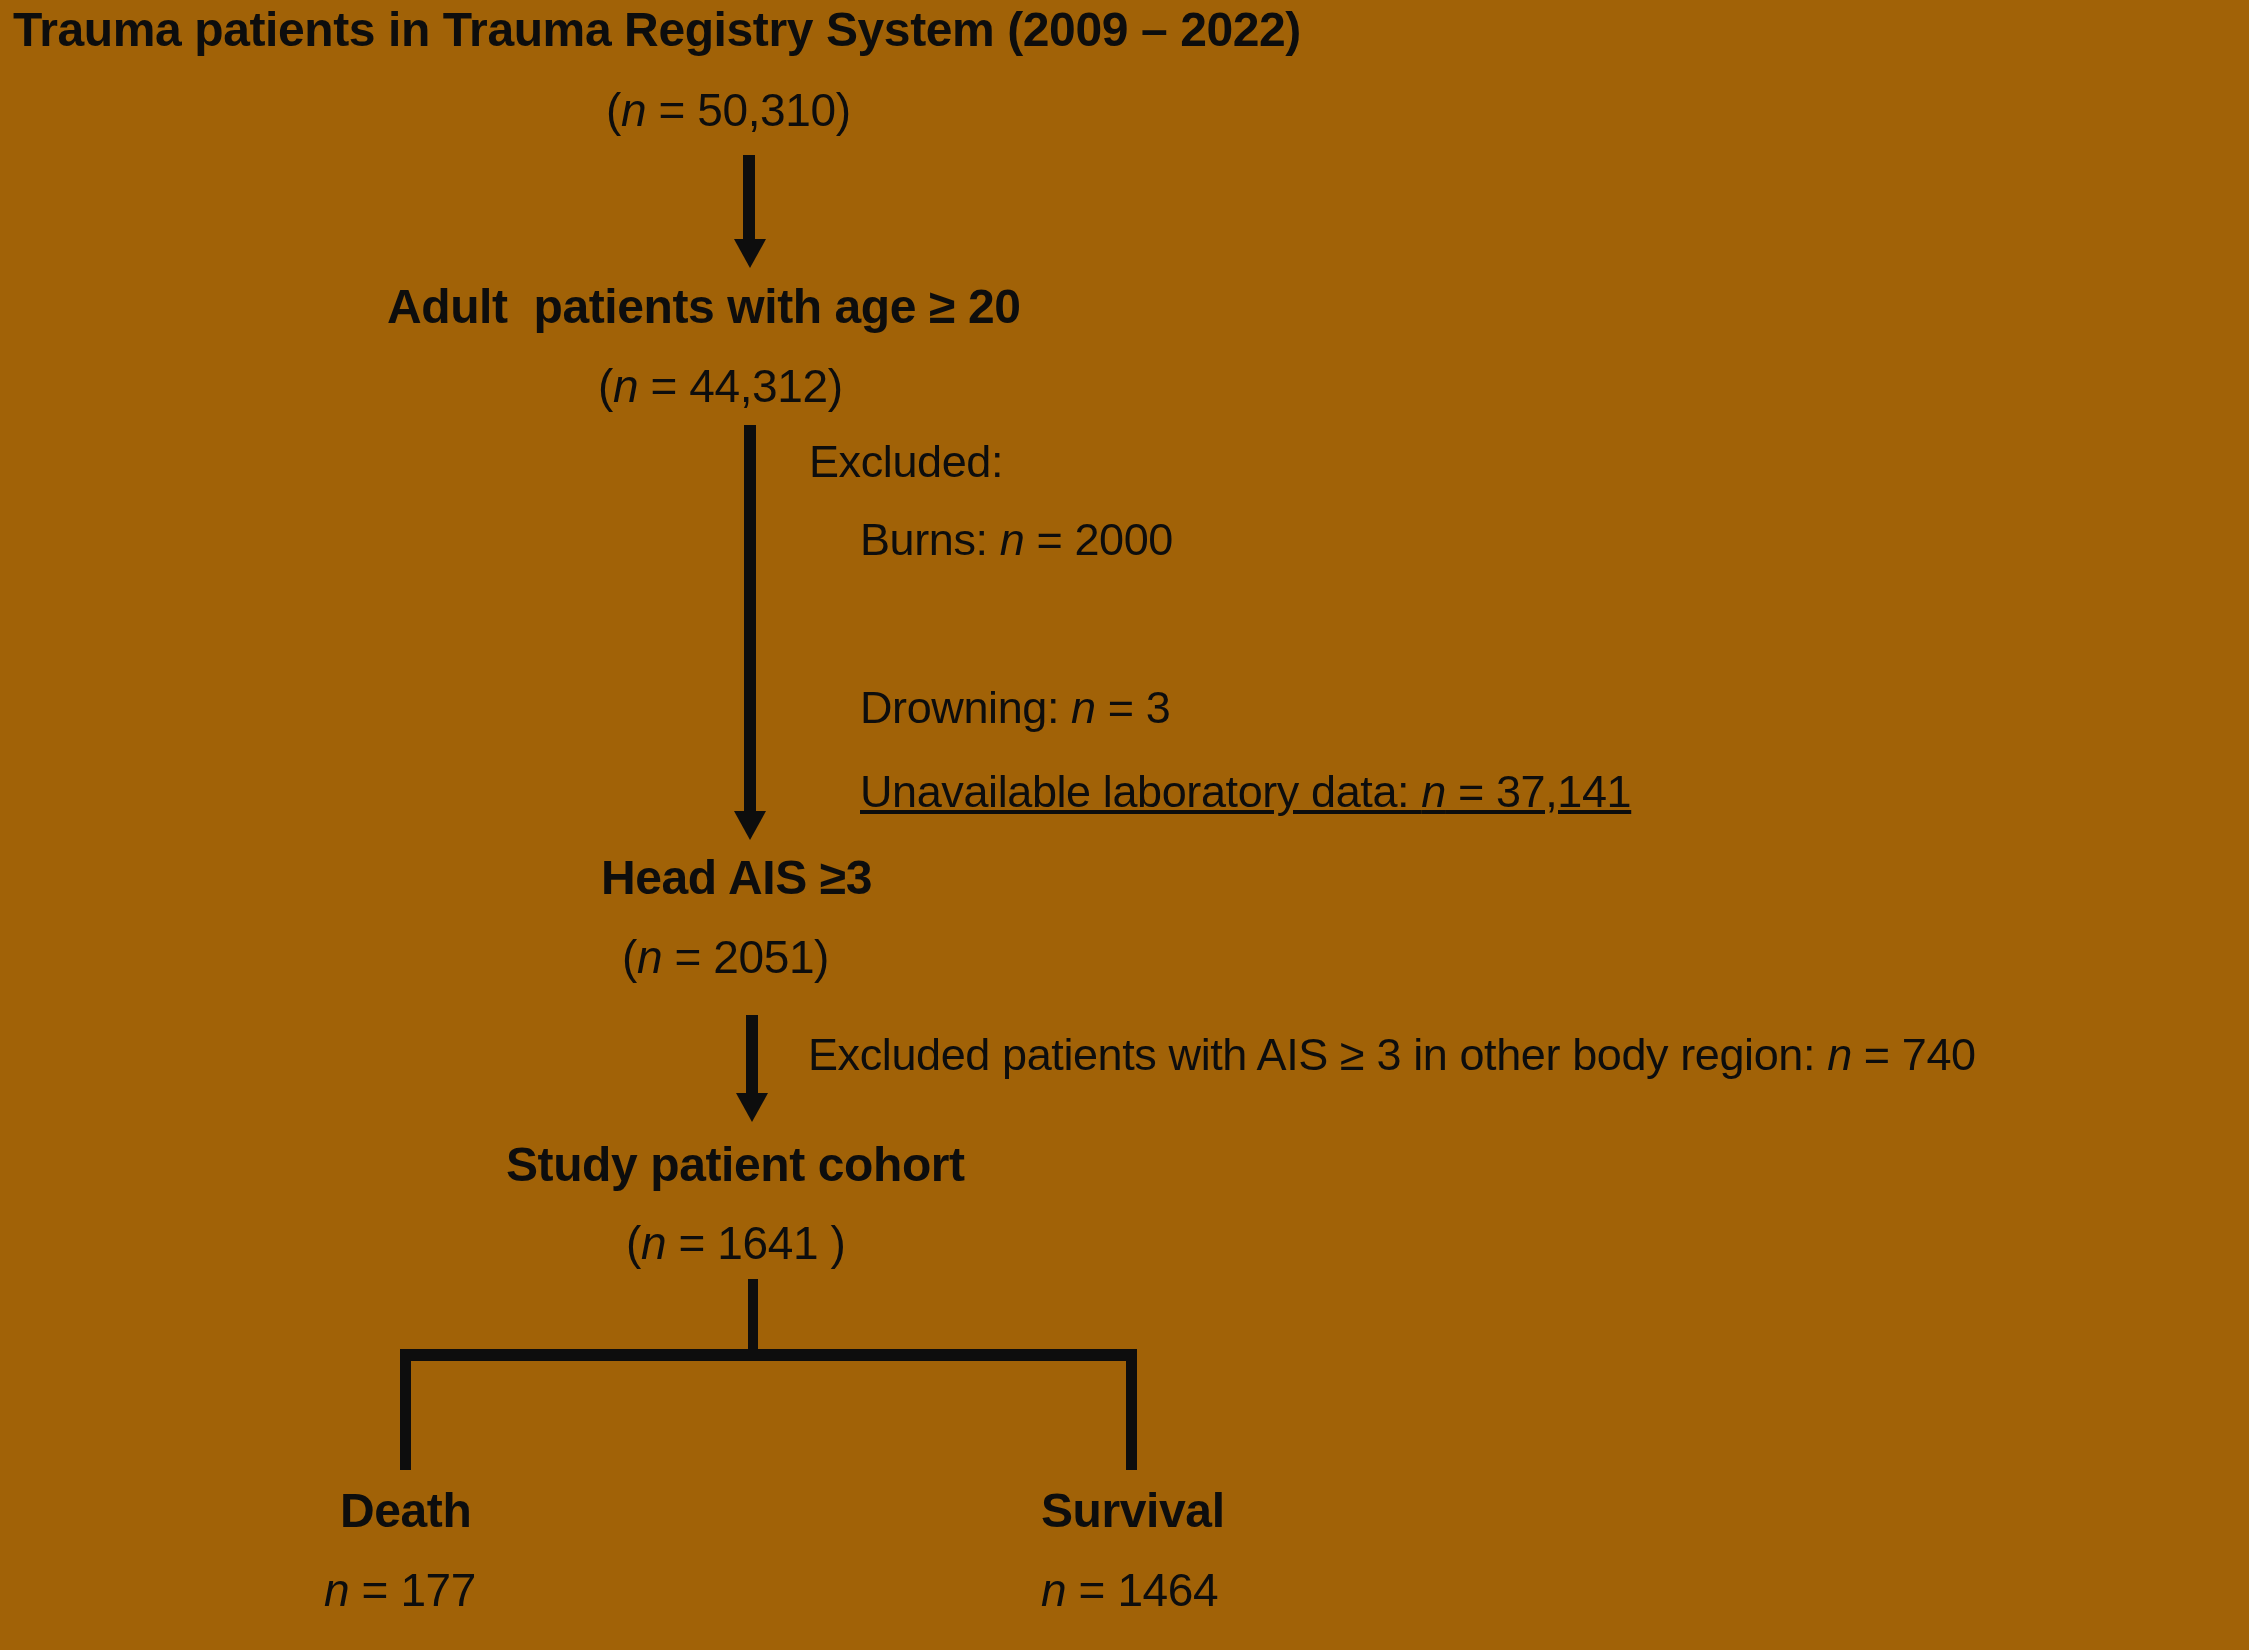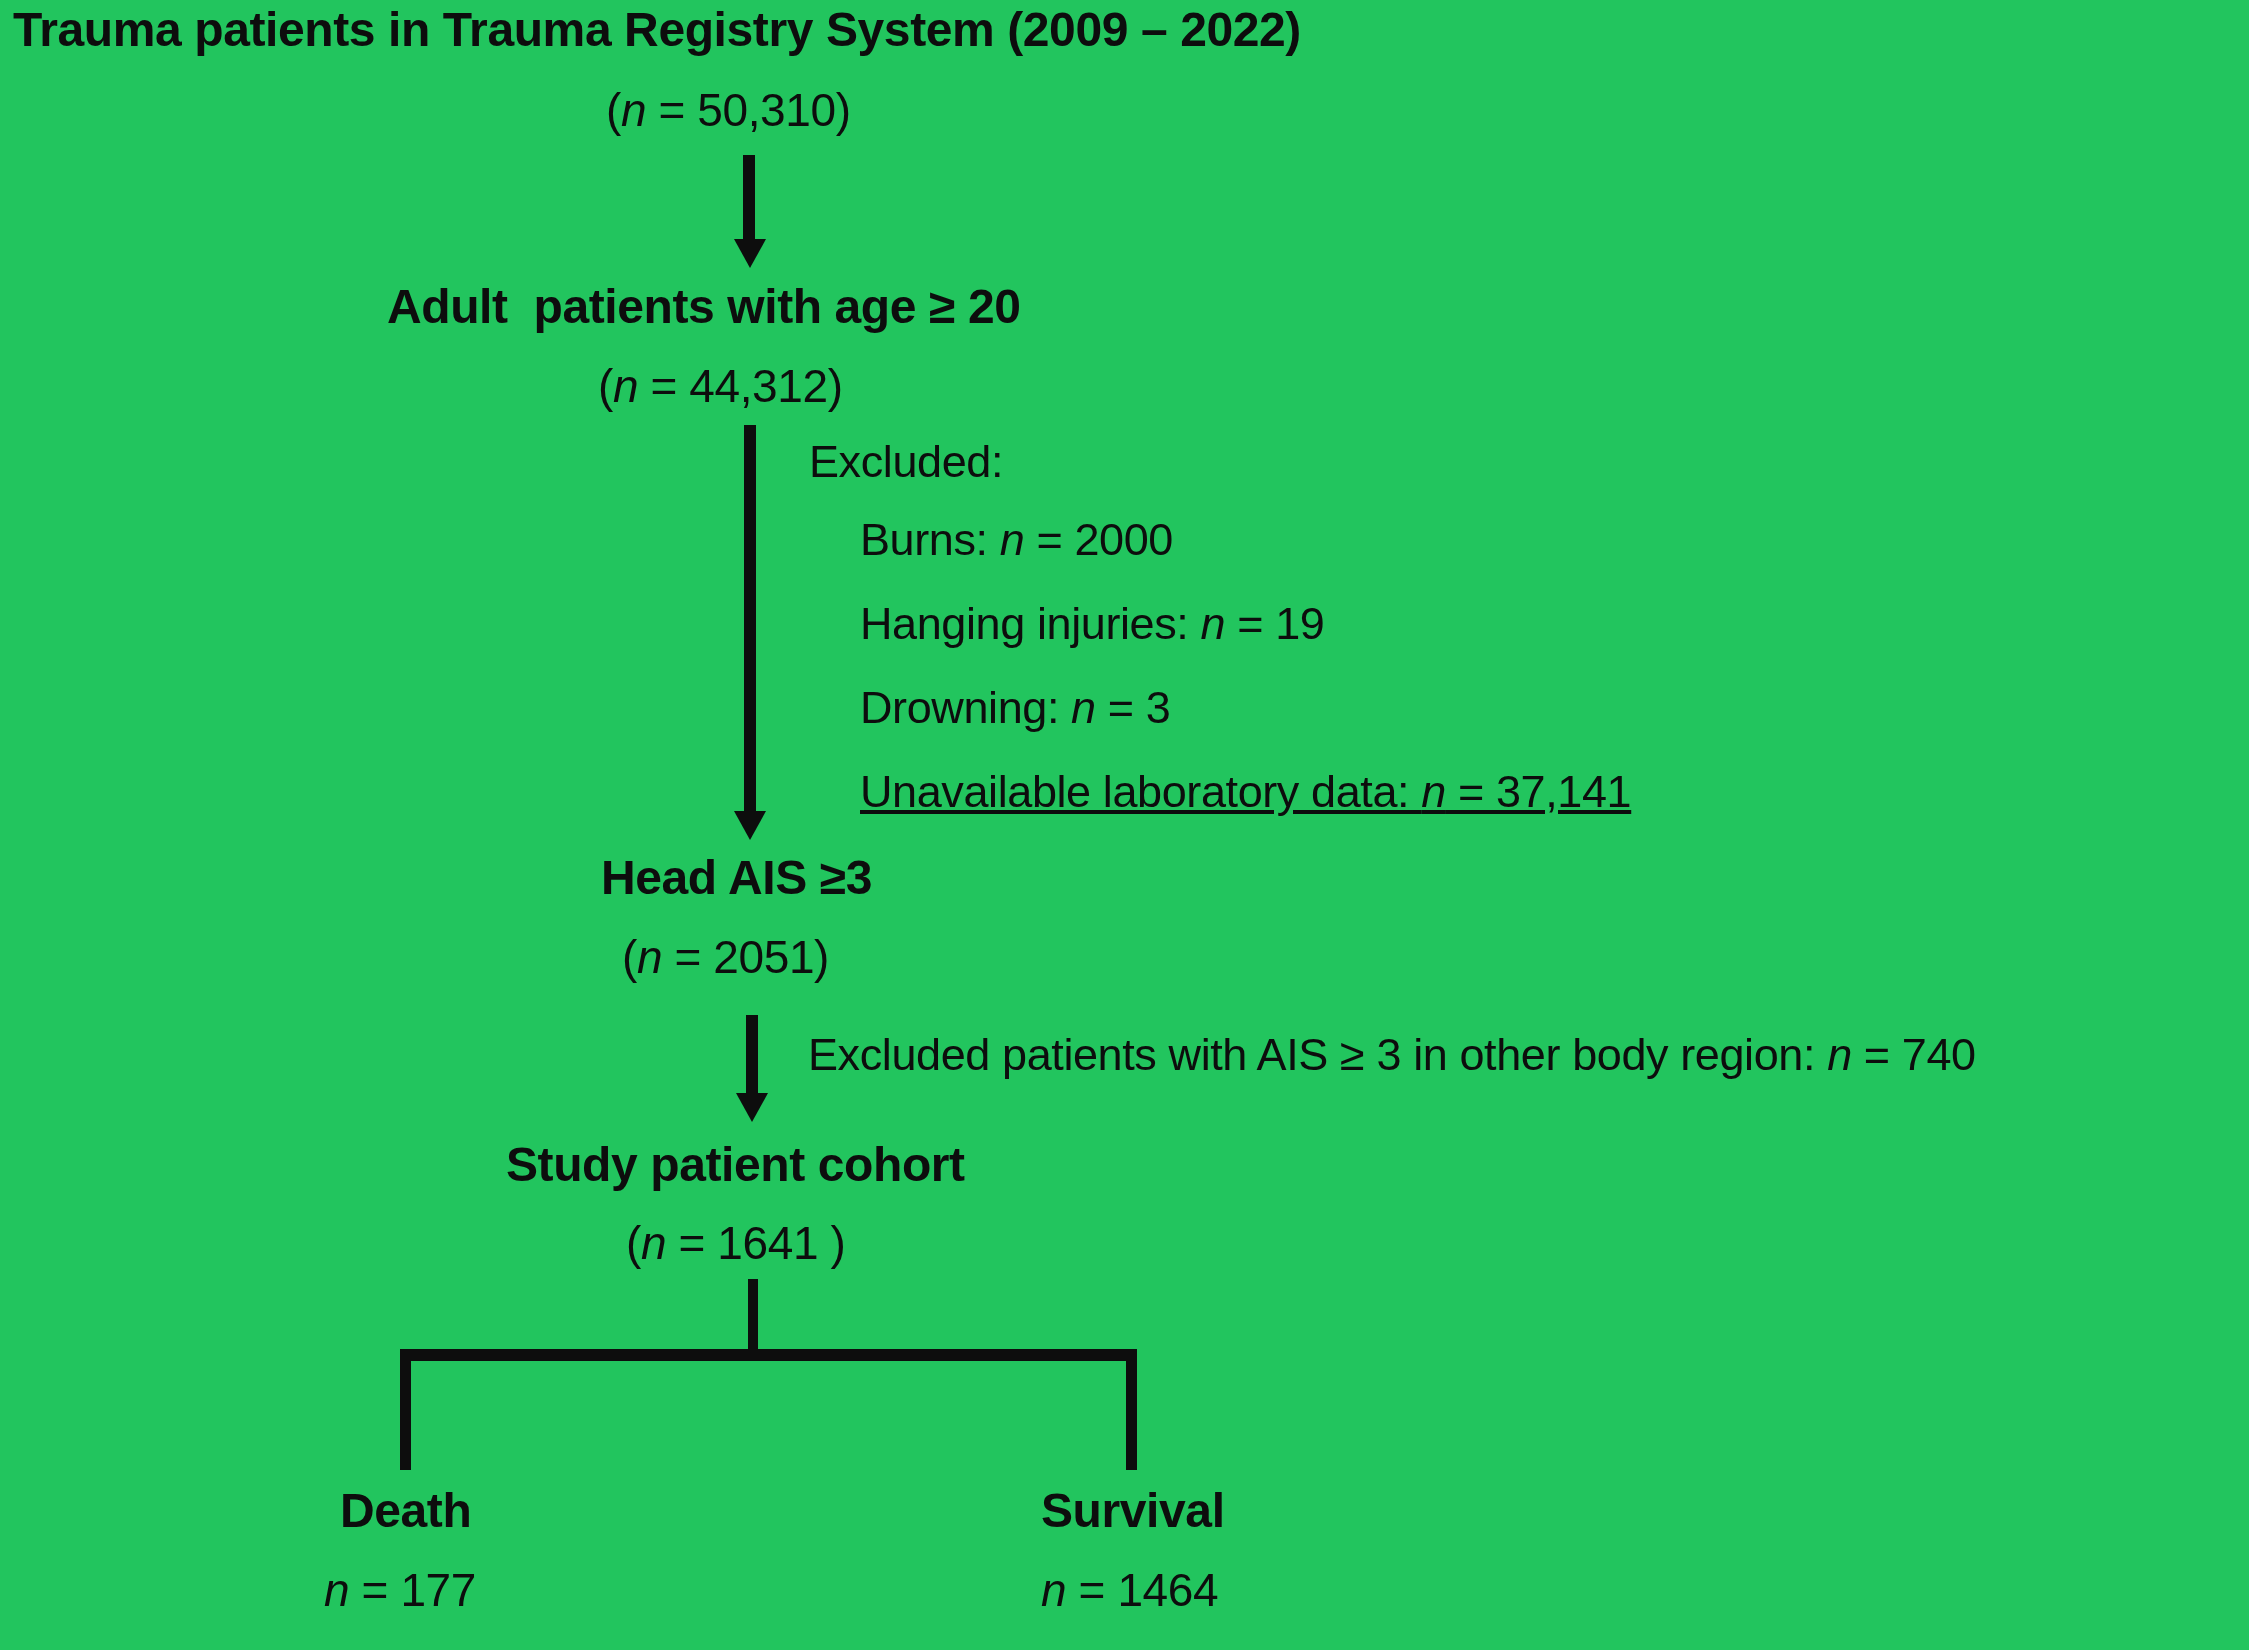--- a/index.html
+++ b/index.html
@@ -7,21 +7,21 @@
     width:2250px; height:1651px;
     background:#ffffff;
     font-family:"Liberation Sans", sans-serif;
     color:#000000;
     overflow:hidden;
   }
   #flowchart {
     position:relative;
     width:2250px;
     height:1651px;
-    background:#22c55e;
+    background:#a16207;
   }
   .txt {
     position:absolute;
     white-space:pre;
     line-height:1.0;
     color:#0d0d0d;
     letter-spacing:-0.4px;
   }
   .reg    { font-weight:normal; }
   .ital   { font-style:italic; }
@@ -66,21 +66,20 @@
 
   <div class="txt node-count" style="left:598px; top:363px;"><span class="reg">(</span><span class="ital">n</span><span class="reg"> = 44,312)</span></div>
 
   <div class="vline" style="left:744px; top:425px; width:11.6px; height:394px;"></div>
   <div class="arrowhead" style="left:734px; top:811px;"></div>
 
   <div class="txt note" style="left:809px; top:439px;">Excluded:</div>
 
   <div class="txt note" style="left:860px; top:517px;"><span class="reg">Burns: </span><span class="ital">n</span><span class="reg"> = 2000</span></div>
 
-  <div class="txt note" style="left:860px; top:601px;"><span class="reg">Hanging injuries: </span><span class="ital">n</span><span class="reg"> = 19</span></div>
 
   <div class="txt note" style="left:860px; top:685px;text-align:right;"><span class="reg">Drowning: </span><span class="ital">n</span><span class="reg"> = 3</span></div>
 
   <div class="txt note" style="left:860px; top:769px;text-decoration:underline;"><span class="reg">Unavailable laboratory data: </span><span class="ital">n</span><span class="reg"> = 37,141</span></div>
 
   <div class="txt node-title" style="left:601px; top:854px;text-align:center;">Head AIS ≥3</div>
 
   <div class="txt node-count" style="left:622px; top:934px;"><span class="reg">(</span><span class="ital">n</span><span class="reg"> = 2051)</span></div>
 
   <div class="vline" style="left:746px; top:1015px; width:11.6px; height:85px;"></div>

